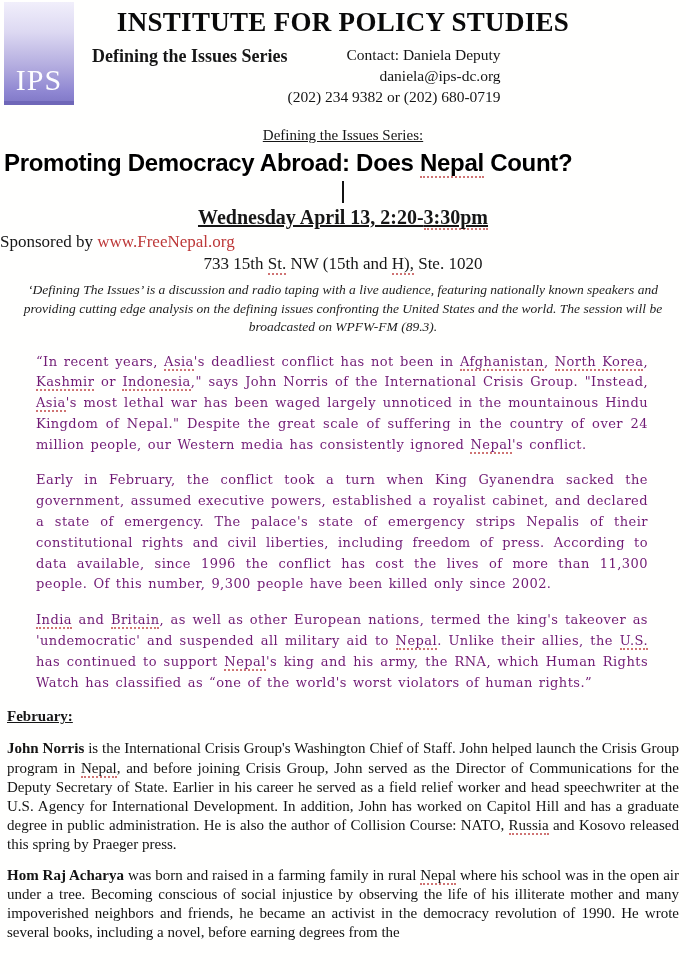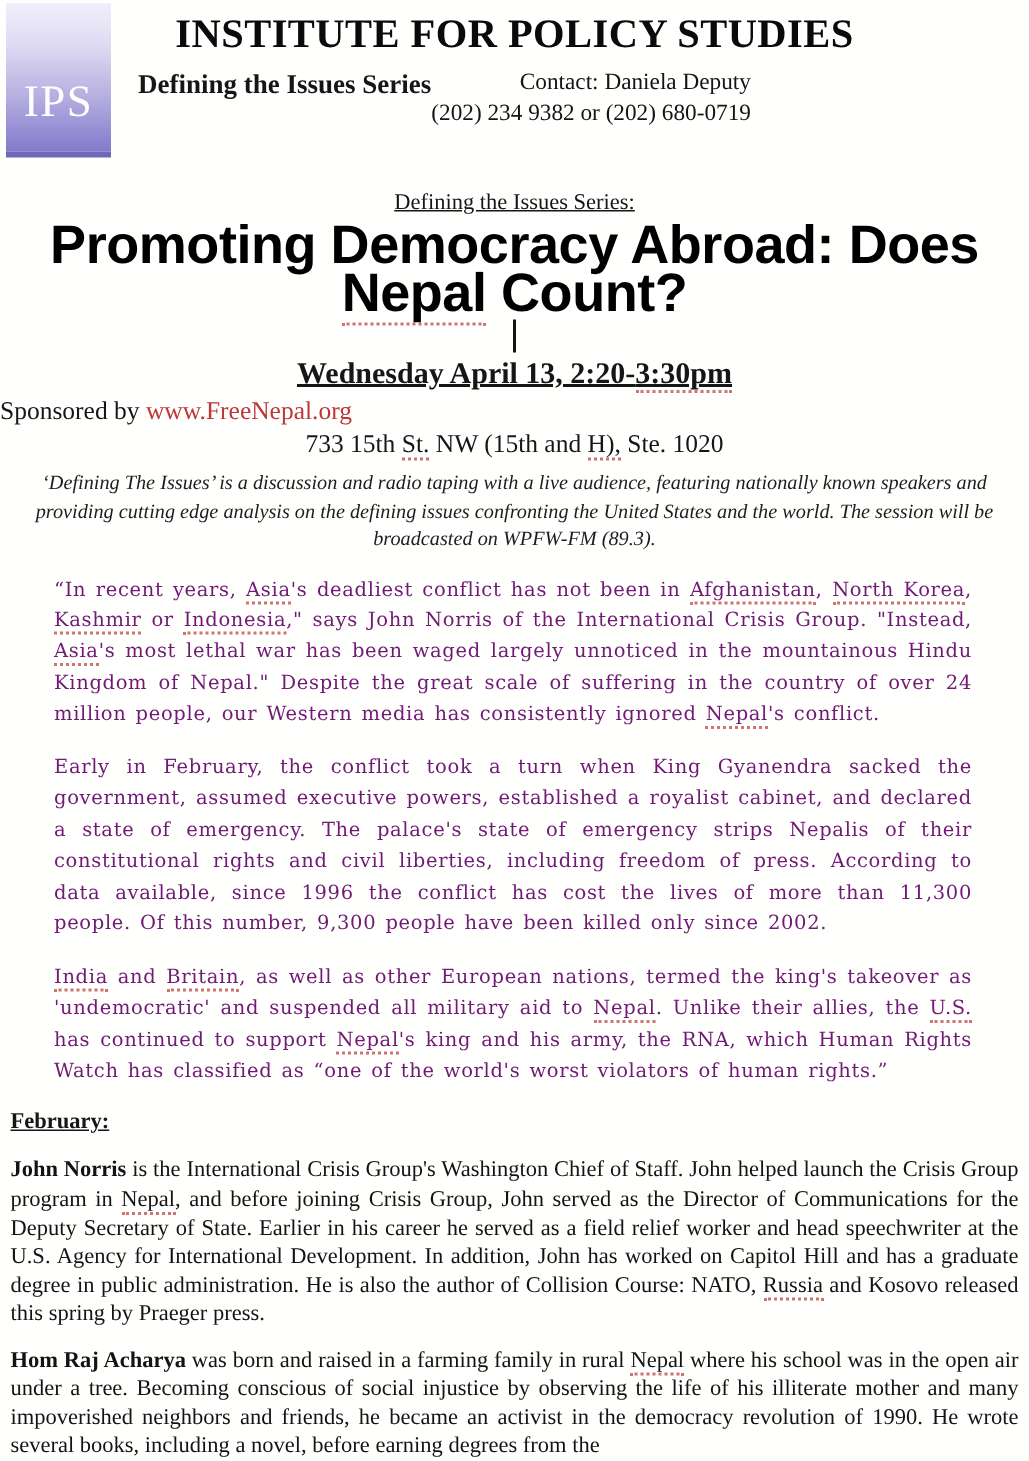--- a/index.html
+++ b/index.html
@@ -10,31 +10,31 @@
     box-sizing:border-box;
   }
   
   .header {position:relative; height:106px;}
   .logo {
     position:absolute; left:4px; top:2px; width:70px; height:99px;
     background:linear-gradient(180deg,#f1effb 0%,#ddd9f2 30%,#b3acdf 65%,#8d85d1 92%,#837bc9 100%);
     border-bottom:4px solid #6f67b8;
     display:flex; align-items:flex-end; justify-content:center;
   }
-  .logo-text {color:#fdfdff; font-size:30px; letter-spacing:1px; line-height:1; padding-bottom:18px; font-family:"Liberation Serif",serif;}
+  .logo-text {color:#fdfdff; font-size:30px; letter-spacing:1px; line-height:1; padding-bottom:6px; font-family:"Liberation Serif",serif;}
   .org-title {text-align:center; font-weight:bold; font-size:27px; padding-top:7px; letter-spacing:0.3px; color:#0a0a0a;}
   .header-row {display:flex; align-items:flex-start; padding:6px 8px 0 92px;}
   .series-label {font-weight:bold; font-size:18px; padding-top:2px;}
   .contact {text-align:right; font-size:15.5px; line-height:21px; color:#141414;}
   
   .kicker {text-align:center; font-size:15px; margin-top:21px;}
   .u {text-decoration:underline;}
   .headline {
-    text-align:center; font-family:"Liberation Sans",sans-serif; font-weight:bold;
-    font-size:36px; line-height:32px; margin:3px 4px 0; letter-spacing:-0.3px; color:#000;
+    text-align:left; font-family:"Liberation Sans",sans-serif; font-weight:bold;
+    font-size:24px; line-height:32px; margin:3px 4px 0; letter-spacing:-0.3px; color:#000;
   }
   .cursor-bar {width:2px; height:22px; background:#131313; margin:2px auto 0;}
   .datetime {text-align:center; font-size:20px; font-weight:bold; line-height:26px; margin-top:1px;}
   .sponsor {text-align:left; font-size:17px; line-height:22px; margin-top:1px;}
   .address {text-align:center; font-size:17px; line-height:22px;}
   .description {
     text-align:center; font-style:italic; font-size:13.5px; line-height:18.5px;
     margin:6px auto 0; width:642px; color:#1d1d1d;
   }
   
@@ -61,20 +61,21 @@
 
   <div class="header">
     <div class="logo">
       <span class="logo-text">IPS</span>
     </div>
     <div class="org-title">INSTITUTE FOR POLICY STUDIES</div>
     <div class="header-row">
       <div class="series-label">Defining the Issues Series</div>
       <div class="contact">
         <div>Contact: Daniela Deputy</div>
+        <div>daniela@ips-dc.org</div>
         <div>(202) 234 9382 or (202) 680-0719</div>
       </div>
     </div>
   </div>
 
   <div class="kicker">
     <span class="u">Defining the Issues Series:</span>
   </div>
 
   <h1 class="headline"><span>Promoting Democracy Abroad: Does </span><span class="seg-sq">Nepal</span><span> Count?</span></h1>

